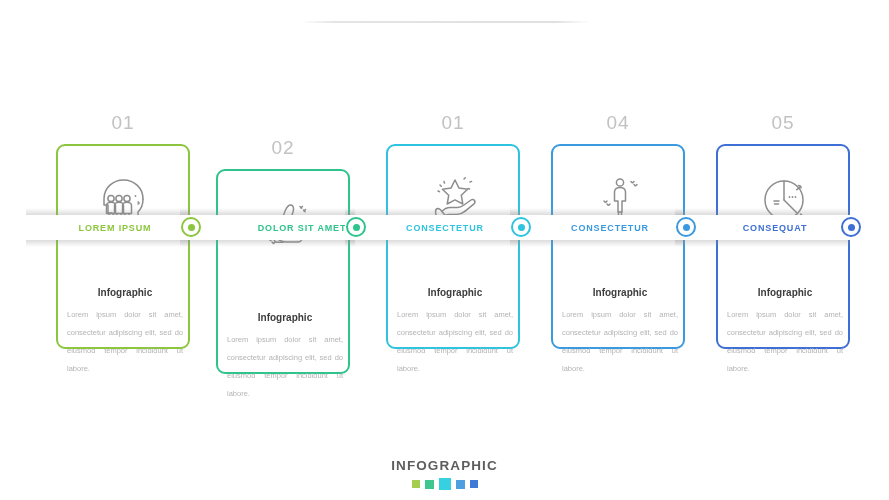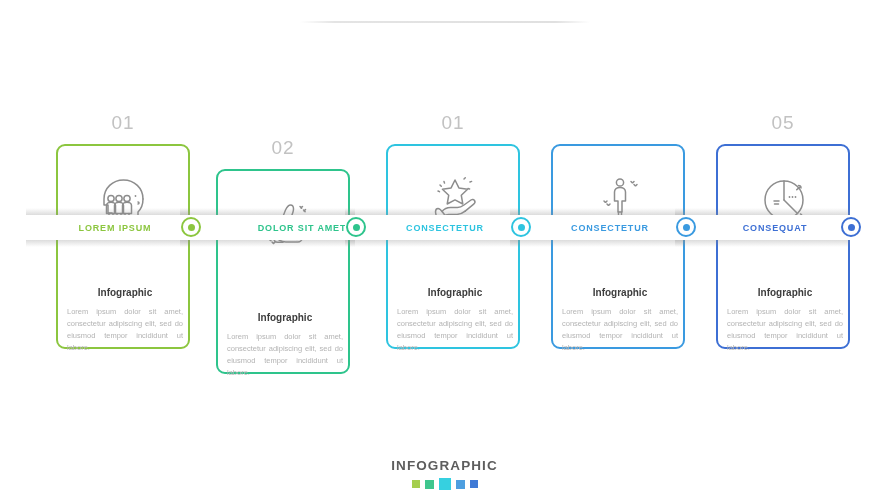--- a/index.html
+++ b/index.html
@@ -181,21 +181,21 @@
   .body-head {
     font-size: 10px;
     font-weight: bold;
     color: #3d3d3d;
     line-height: 14px;
     margin-bottom: 6px;
   }
   .body-text {
     font-size: 7.5px;
     color: #b4b4b4;
-    line-height: 12px;
+    line-height: 18px;
     text-align: justify;
     text-align-last: left;
     padding: 0 2px;
   }
 
   
   .footer {
     position: absolute;
     bottom: 10px;
     left: 0;
@@ -320,20 +320,21 @@
     <div class="band" style="left: 345px; width: 175px;">
       <div class="band-inner">
         <div class="band-label" style="color: rgb(46, 196, 224); transform: translateX(12.5px);">CONSECTETUR</div>
       </div>
     </div>
     <div class="node" style="left: 510px;">
       <div class="node-ring" style="border-color: rgb(46, 196, 224);"></div>
       <div class="node-dot" style="background: rgb(46, 196, 224);"></div>
     </div>
     <div class="step" style="left: 551px;">
+      <div class="step-number">04</div>
       <div class="card" style="border-color: rgb(58, 154, 224);">
         <div class="icon-wrap">
     <svg width="56" height="54" viewBox="0 0 56 54" fill="none" stroke="#8d8d8d" stroke-width="1.5" stroke-linecap="round" stroke-linejoin="round">
       <circle cx="28" cy="9.5" r="3.6"></circle>
       <path d="M22.5 19c0-2.8 2.4-4.6 5.5-4.6s5.5 1.8 5.5 4.6v9h-3.5v11h-4V28h-3.5z"></path>
       <path d="M26.5 39v5h3v-5"></path>
       <path d="M18 44h20v6H18z"></path>
       <path d="M28 45.5v3"></path>
       <path d="M38 47h10v3H38z"></path>
       <path d="M8 48h10v2H8z"></path>

